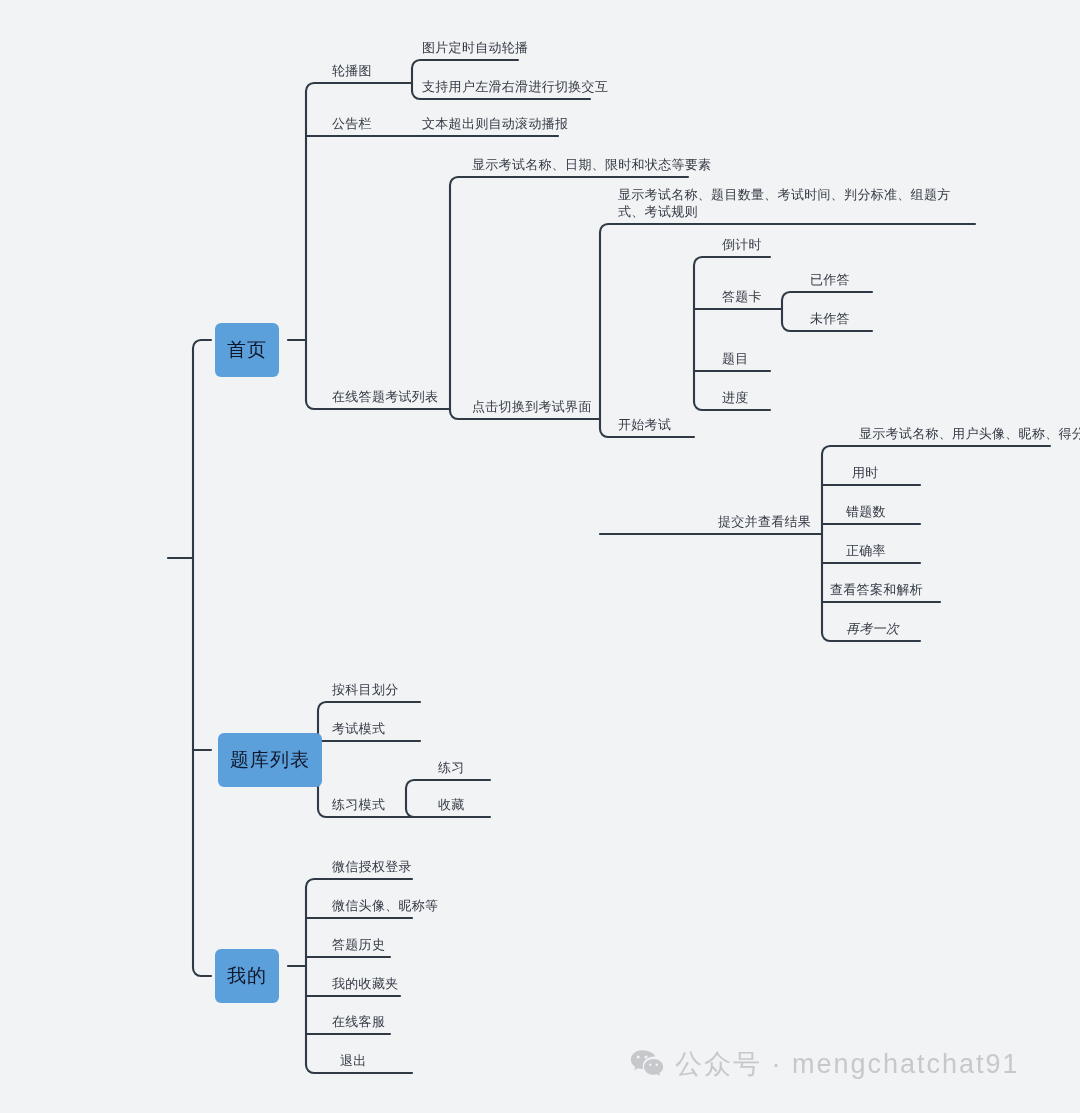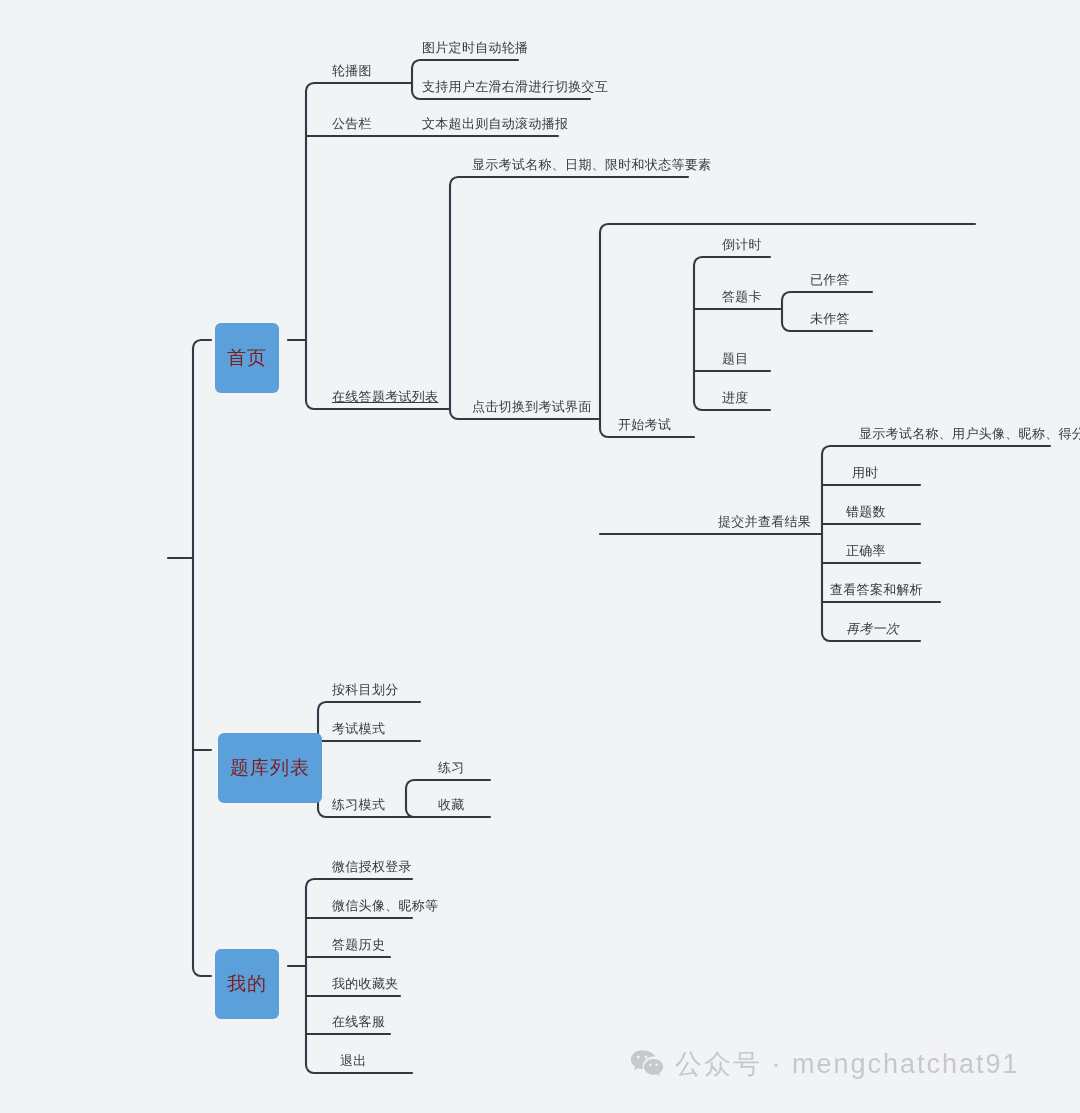--- a/index.html
+++ b/index.html
@@ -37,26 +37,26 @@
     font-size: 25px;
     line-height: 1.25;
     letter-spacing: 1px;
     padding: 12px 16px;
     white-space: nowrap;
     box-sizing: border-box;
   }
   .node-l1 {
     position: absolute;
     background: #5ba0db;
-    color: #7f1d1d;
+    color: #0f172a;
     border-radius: 6px;
     font-size: 19px;
     line-height: 1.25;
     letter-spacing: 1px;
-    padding: 23px 12px;
+    padding: 15px 12px;
     white-space: nowrap;
     box-sizing: border-box;
   }
 
   
   .leaf {
     position: absolute;
     color: #333a44;
     font-size: 13px;
     line-height: 17px;
@@ -155,24 +155,25 @@
 
   <div class="node-l1" style="left:215px; top:949px;">我的</div>
 
   <div class="leaf" style="left:332px; top:62px;">轮播图</div>
   <div class="leaf" style="left:422px; top:39px;">图片定时自动轮播</div>
   <div class="leaf" style="left:422px; top:78px;">支持用户左滑右滑进行切换交互</div>
 
   <div class="leaf" style="left:332px; top:115px;">公告栏</div>
   <div class="leaf" style="left:422px; top:115px;">文本超出则自动滚动播报</div>
 
-  <div class="leaf" style="left:332px; top:388px;text-decoration:underline;">在线答题考试列表</div>
+  <div class="leaf" style="left:332px; top:388px;">在线答题考试列表</div>
   <div class="leaf" style="left:472px; top:156px;">显示考试名称、日期、限时和状态等要素</div>
   <div class="leaf" style="left:472px; top:398px;">点击切换到考试界面</div>
 
+  <div class="leaf wrap" style="left:618px; top:186px;">显示考试名称、题目数量、考试时间、判分标准、组题方式、考试规则</div>
 
   <div class="leaf" style="left:618px; top:416px;">开始考试</div>
 
   <div class="leaf" style="left:722px; top:236px;">倒计时</div>
   <div class="leaf" style="left:722px; top:288px;">答题卡</div>
   <div class="leaf" style="left:810px; top:271px;">已作答</div>
   <div class="leaf" style="left:810px; top:310px;">未作答</div>
   <div class="leaf" style="left:722px; top:350px;">题目</div>
   <div class="leaf" style="left:722px; top:389px;">进度</div>
 

